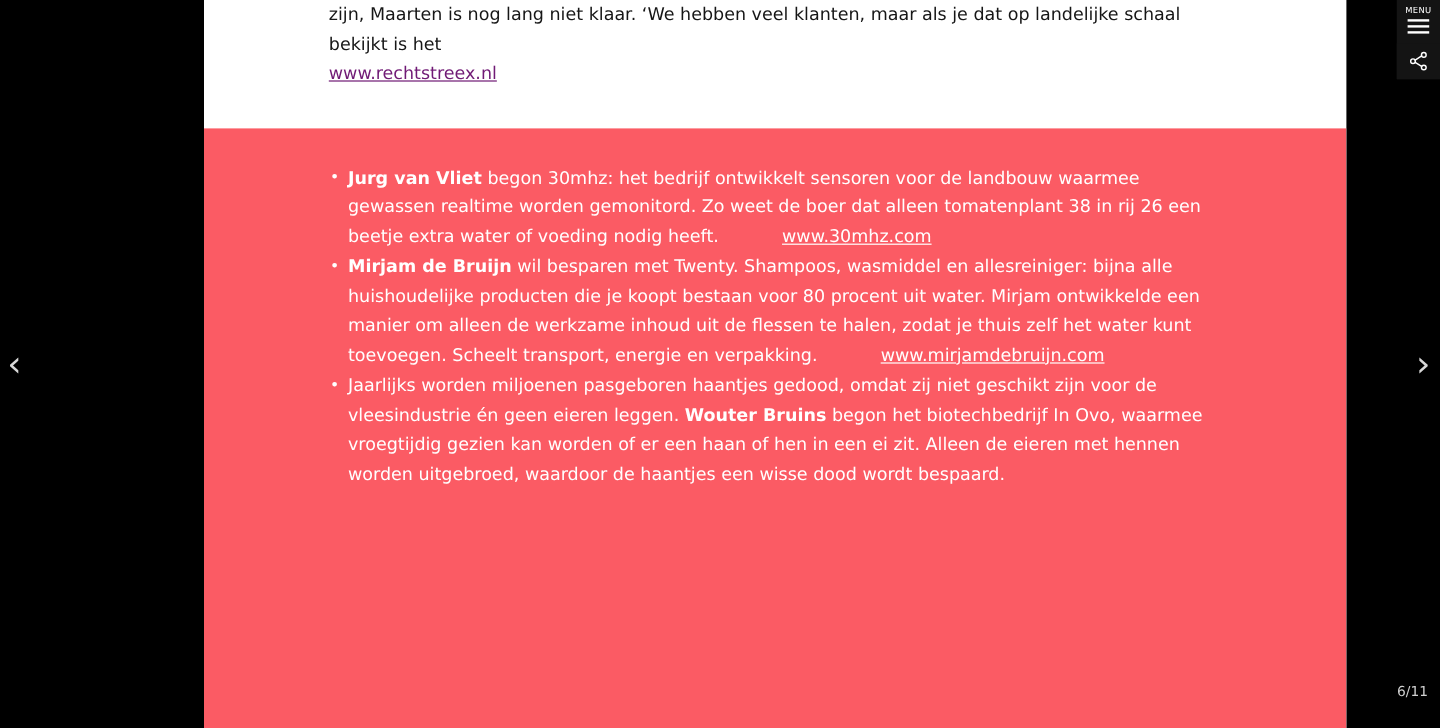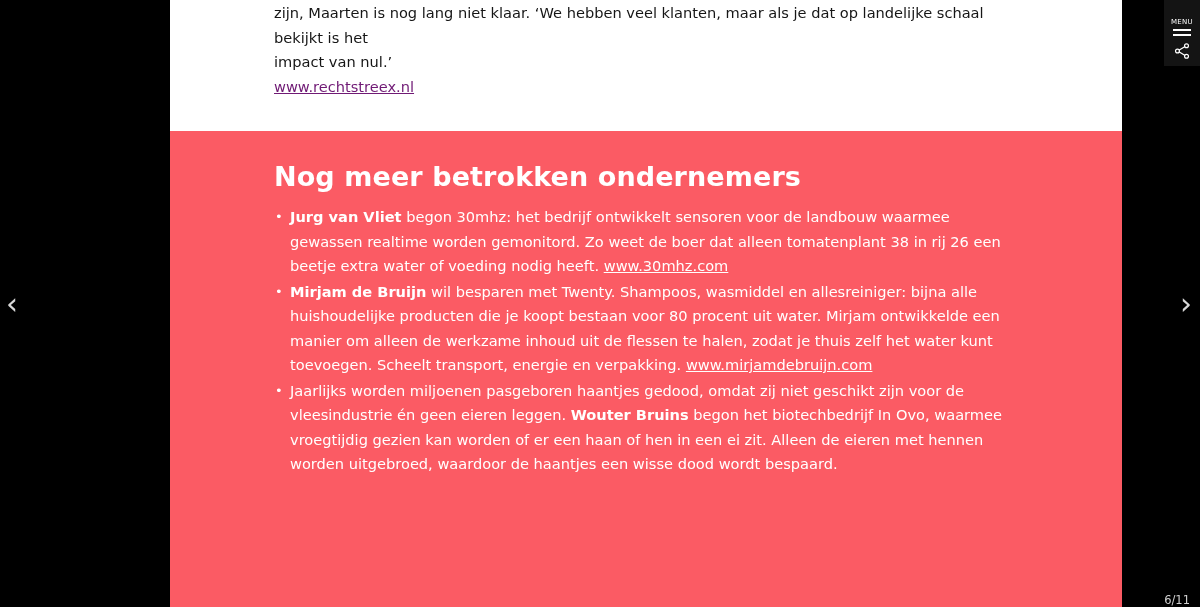--- a/index.html
+++ b/index.html
@@ -83,20 +83,21 @@
     position: absolute;
     left: 1px;
     top: 0;
     font-size: 13px;
     line-height: 24.5px;
     color: #ffffff;
   }
   .nm { font-weight: bold; margin-top: 12px; }
   .pink-block a {
     color: #ffffff;
+    margin-left: 48px;
   }
 
   
   .nav-arrow {
     position: absolute;
     top: 292px;
     width: 24px;
     height: 26px;
     color: #d8d8d8;
     font-size: 30px;
@@ -116,21 +117,21 @@
     top: 0;
     width: 36px;
     height: 66px;
     background: #141414;
   }
   .menu-label {
     color: #ffffff;
     font-size: 7px;
     letter-spacing: 0.3px;
     text-align: center;
-    padding-top: 18px;
+    padding-top: 5px;
     font-family: "DejaVu Sans", sans-serif;
   }
   .hamburger {
     width: 18px;
     margin: 3px auto 0 auto;
   }
   .hamburger span {
     display: block;
     height: 2px;
     background: #ffffff;
@@ -145,43 +146,41 @@
     background: #141414;
     display: flex;
     align-items: center;
     justify-content: center;
   }
 
   
   #page-counter {
     position: absolute;
     right: 10px;
-    bottom: 0;
+    bottom: 24px;
     color: #cfcfcf;
     font-size: 11.5px;
     font-family: "DejaVu Sans", sans-serif;
   }
 </style>
 </head>
 <body>
 
 <div id="viewer">
 
   <div id="page">
 
     <div class="top-block">
       <p>zijn, Maarten is nog lang niet klaar. ‘We hebben veel klanten, maar als je dat op landelijke schaal bekijkt is het</p>
-      <p>impact van nul.’</p>
       <p><a href="#">www.rechtstreex.nl</a></p>
     </div>
 
     <div class="white-pad"></div>
 
     <div class="pink-block">
-      <h2 class="pink-title">Nog meer betrokken ondernemers</h2>
 
       <ul class="entries">
         <li>
           <span class="lead"></span><span class="nm">Jurg van Vliet</span><span> begon 30mhz: het bedrijf ontwikkelt sensoren voor de landbouw waarmee gewassen realtime worden gemonitord. Zo weet de boer dat alleen tomatenplant 38 in rij 26 een beetje extra water of voeding nodig heeft. </span><a href="#">www.30mhz.com</a>
         </li>
         <li>
           <span class="nm">Mirjam de Bruijn</span><span> wil besparen met Twenty. Shampoos, wasmiddel en allesreiniger: bijna alle huishoudelijke producten die je koopt bestaan voor 80 procent uit water. Mirjam ontwikkelde een manier om alleen de werkzame inhoud uit de flessen te halen, zodat je thuis zelf het water kunt toevoegen. Scheelt transport, energie en verpakking. </span><a href="#">www.mirjamdebruijn.com</a>
         </li>
         <li>
           <span class="lead">Jaarlijks worden miljoenen pasgeboren haantjes gedood, omdat zij niet geschikt zijn voor de vleesindustrie én geen eieren leggen. </span><span class="nm">Wouter Bruins</span><span> begon het biotechbedrijf In Ovo, waarmee vroegtijdig gezien kan worden of er een haan of hen in een ei zit. Alleen de eieren met hennen worden uitgebroed, waardoor de haantjes een wisse dood wordt bespaard. </span>

